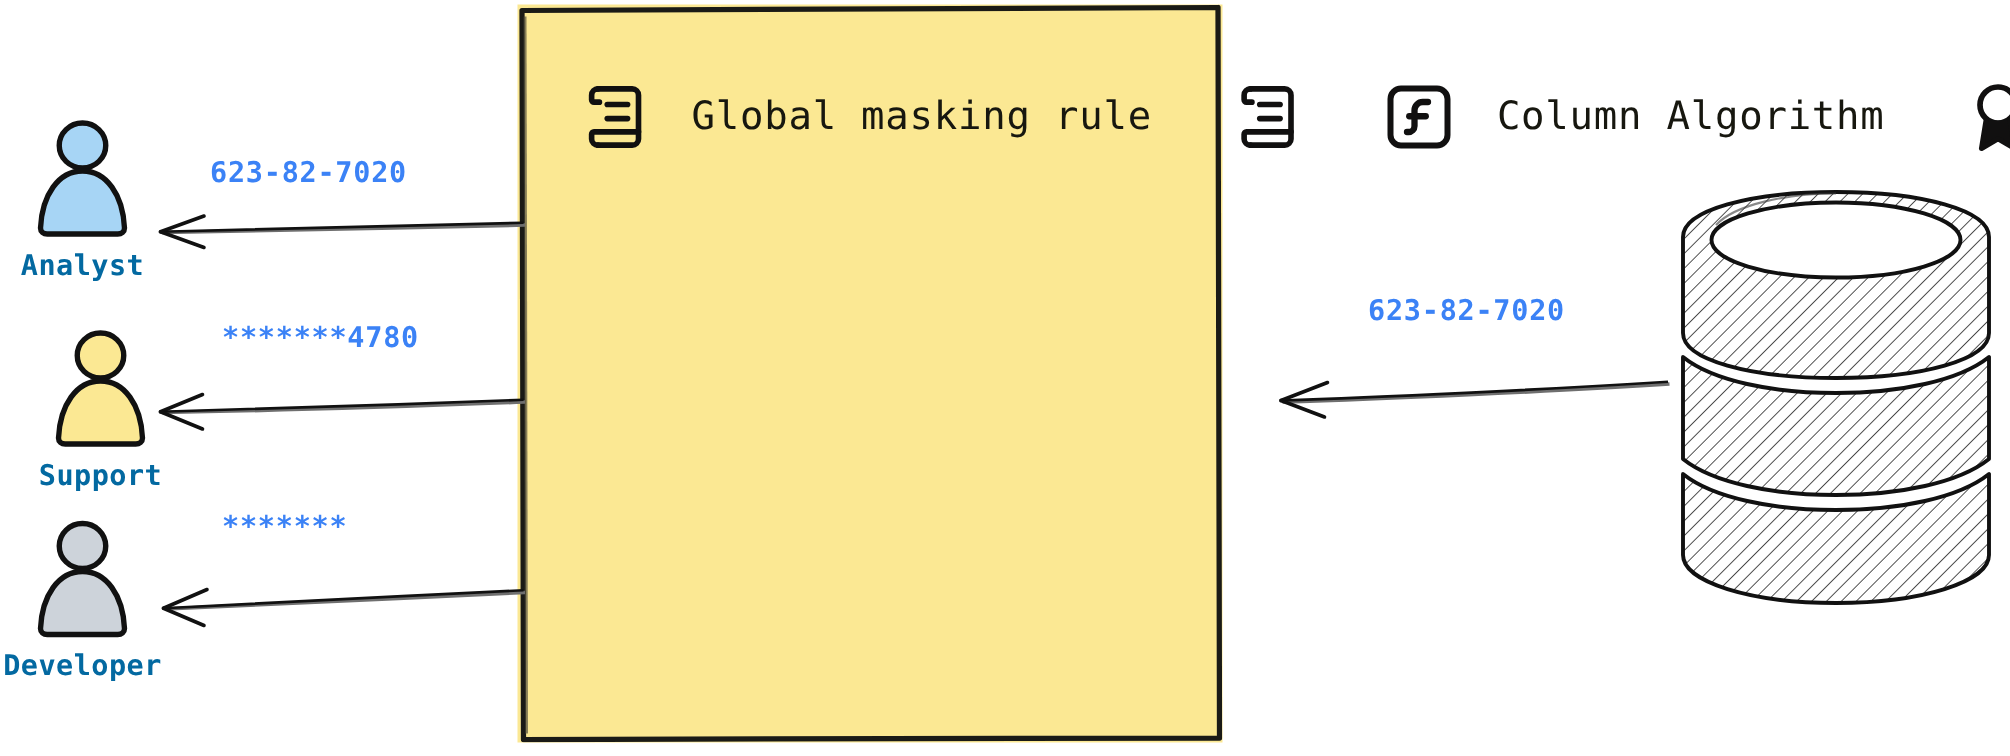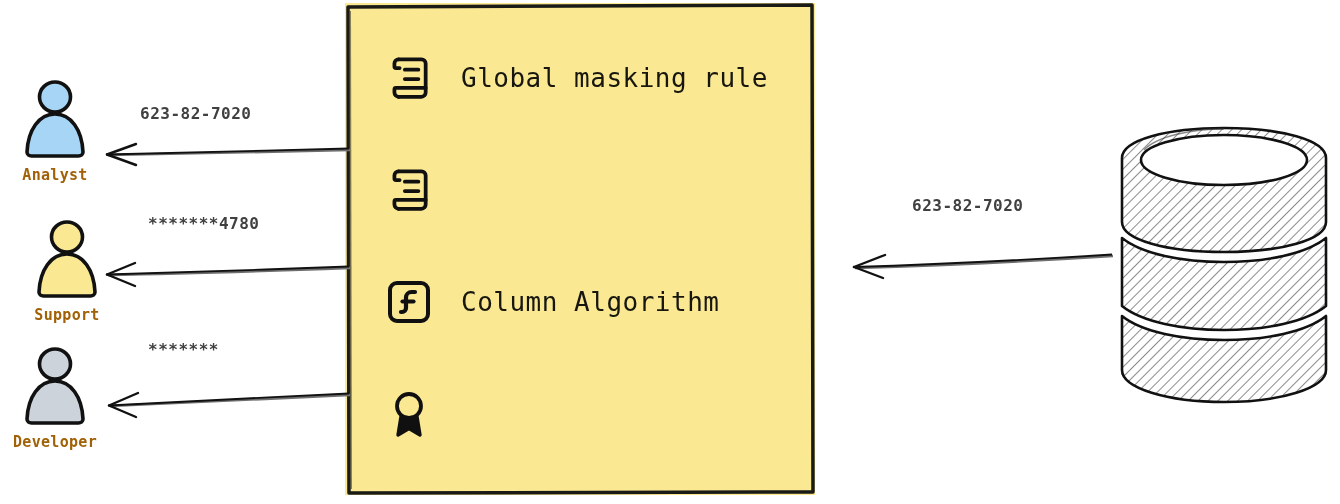--- a/index.html
+++ b/index.html
@@ -31,42 +31,42 @@
     align-items: center;
   }
   .actor-figure {
     width: 72px;
     height: 86px;
     position: relative;
   }
   .actor-label {
     margin-top: 2px;
     font-family: "DejaVu Sans Mono", "Liberation Mono", monospace;
-    font-size: 15px;
+    font-size: 19px;
     font-weight: 600;
-    color: #a16207;
+    color: #0369a1;
     letter-spacing: 0.3px;
     white-space: nowrap;
   }
 
   #actor-analyst  { left: 0px;  top: 78px;  }
   #actor-support  { left: 12px;  top: 218px; }
   #actor-developer{ left: 0px;  top: 345px; align-items: center; }
 
   
   .flow-arrow {
     position: absolute;
     height: 46px;
   }
   .flow-label {
     position: absolute;
     font-family: "DejaVu Sans Mono", "Liberation Mono", monospace;
-    font-size: 16px;
+    font-size: 19px;
     font-weight: 700;
-    color: #404040;
+    color: #3b82f6;
     white-space: nowrap;
     letter-spacing: 0.5px;
   }
 
   #arrow-analyst   { left: 100px; top: 128px; width: 250px; }
   #label-analyst   { left: 140px; top: 104px; }
   #arrow-support   { left: 100px; top: 248px; width: 250px; }
   #label-support   { left: 148px; top: 214px; }
   #arrow-developer { left: 100px; top: 378px; width: 250px; }
   #label-developer { left: 148px; top: 340px; }
@@ -87,21 +87,21 @@
   #policy-card-border {
     position: absolute;
     inset: 0;
     pointer-events: none;
   }
   #policy-list {
     position: absolute;
     left: 0; top: 0; right: 0; bottom: 0;
     padding: 44px 0 0 38px;
     display: flex;
-    flex-direction: column;
+    flex-direction: row;
     gap: 50px;
   }
   .policy-item {
     display: flex;
     align-items: center;
     gap: 26px;
     height: 62px;
   }
   .policy-icon {
     width: 52px;

